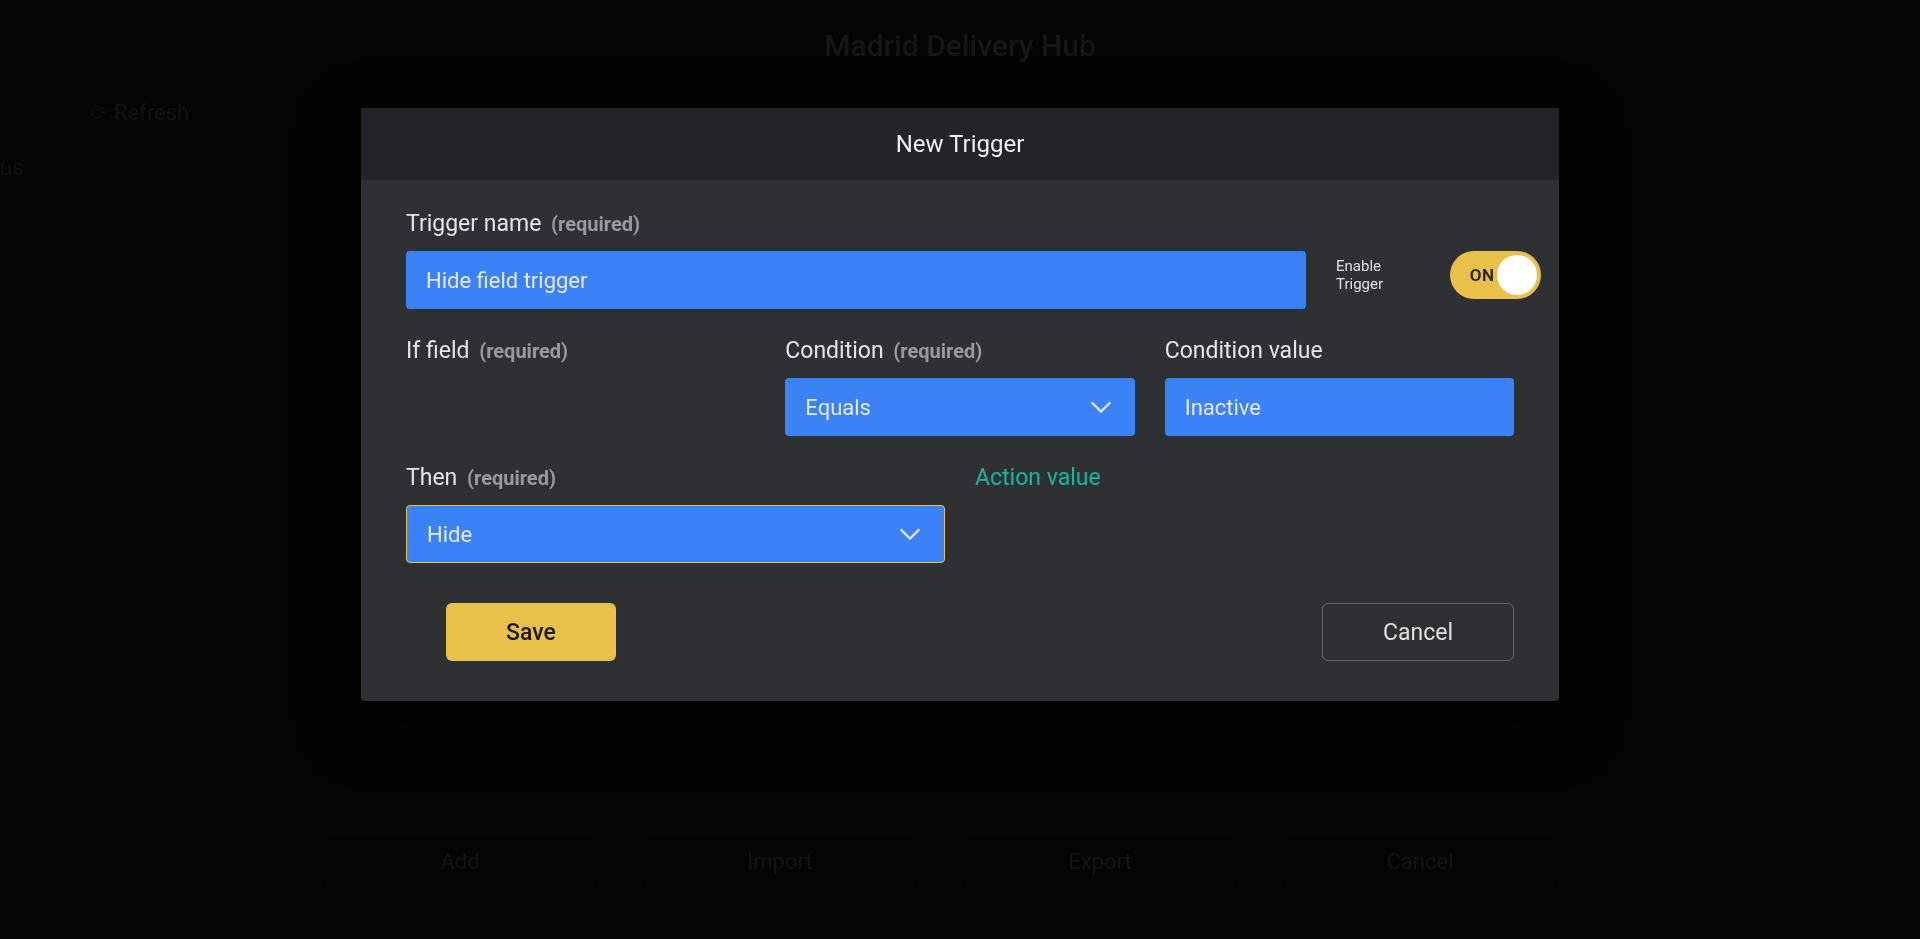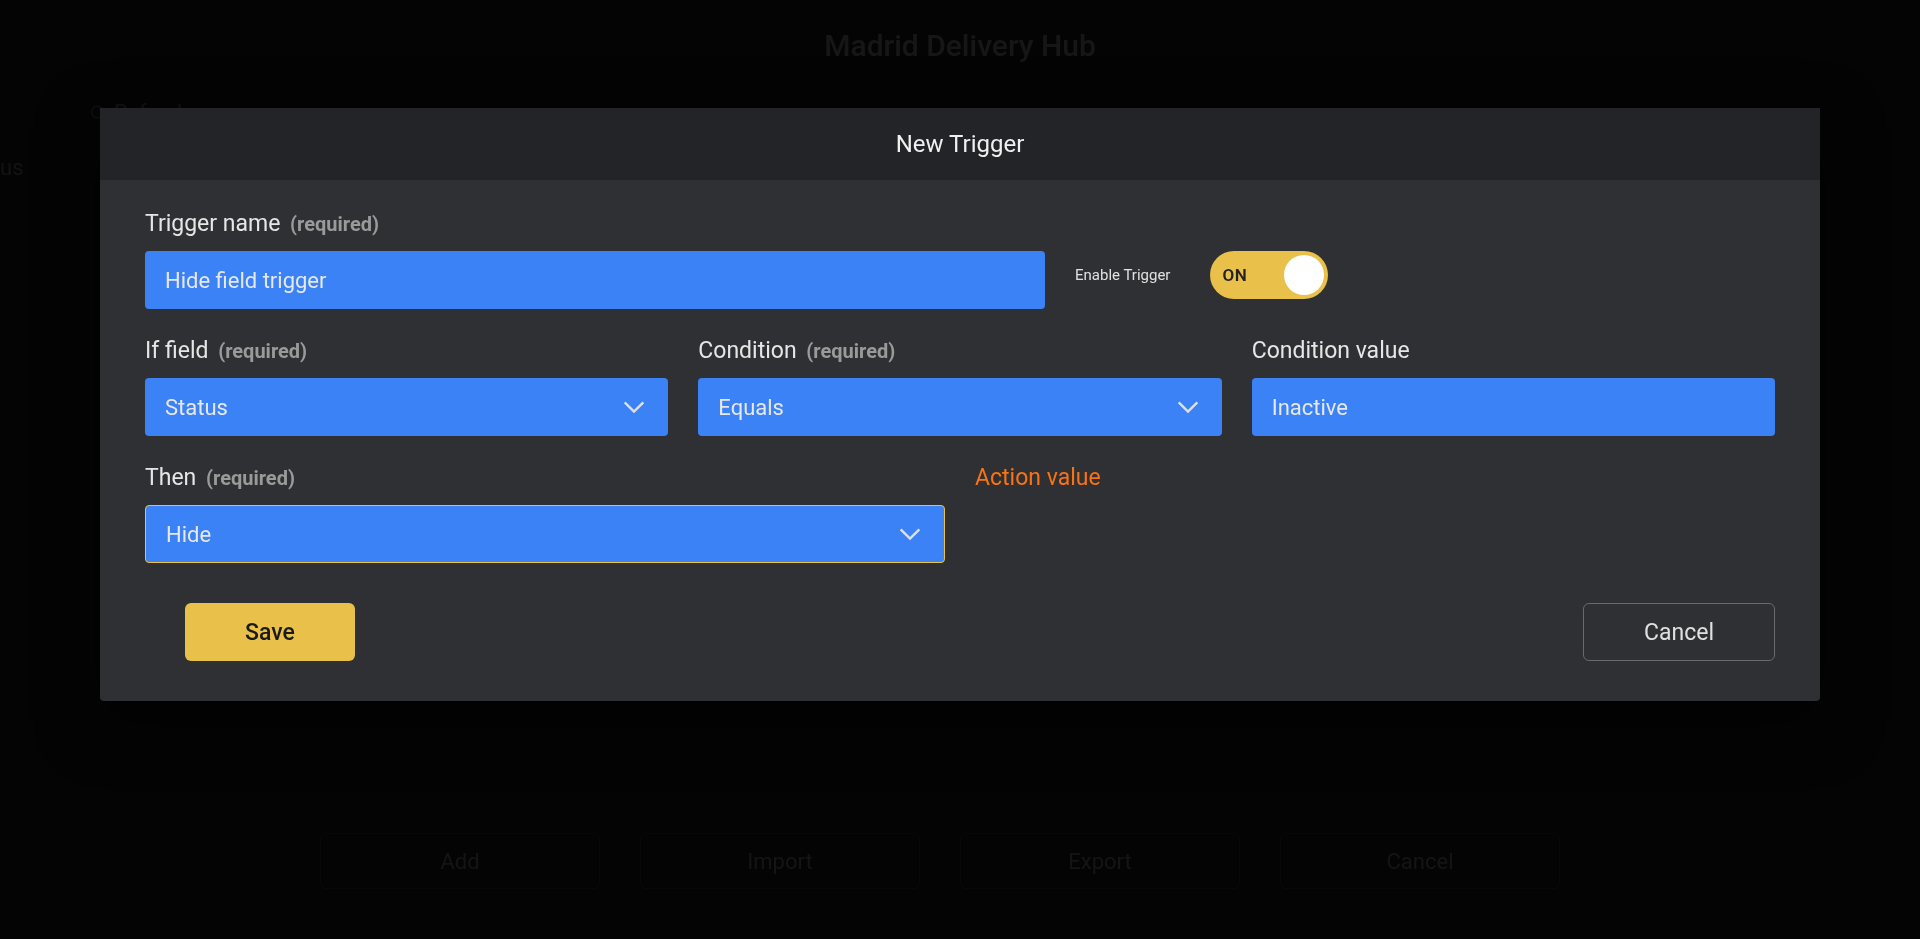--- a/index.html
+++ b/index.html
@@ -75,21 +75,21 @@
     position: absolute;
     inset: 0;
     background: rgba(0,0,0,0.6);
     display: flex;
     align-items: flex-start;
     justify-content: center;
   }
 
   .modal {
     margin-top: 108px;
-    width: 1720px;
+    width: 1198px;
     background: #2e3033;
     border-radius: 4px;
     box-shadow: 0 20px 60px rgba(0,0,0,0.6);
     display: flex;
     flex-direction: column;
   }
 
   .modal-header {
     background: #232427;
     padding: 22px 0;
@@ -128,21 +128,21 @@
     justify-content: flex-start;
     gap: 40px;
     padding-bottom: 10px;
   }
 
   .label {
     font-size: 23px;
     color: #e6e6e6;
     margin-bottom: 14px;
   }
-  .label.disabled { color: #f97316; }
+  .label.disabled { color: #14b8a6; }
   .required {
     font-size: 20px;
     color: #9a9a9a;
     margin-left: 4px;
     font-weight: bold;
   }
 
   .input, .select {
     background: #3b82f6;
     border: none;
@@ -183,21 +183,21 @@
     height: 48px;
     background: #e8c04a;
     border-radius: 24px;
     position: relative;
     display: flex;
     align-items: center;
     cursor: pointer;
   }
   .toggle-label {
     position: absolute;
-    left: 12px;
+    left: 20px;
     font-size: 17px;
     font-weight: 600;
     color: #222;
     letter-spacing: 0.5px;
   }
   .toggle-knob {
     position: absolute;
     right: 4px;
     width: 40px;
     height: 40px;
@@ -276,28 +276,20 @@
           </div>
         </div>
       </div>
 
       <div class="row">
         <div class="field-group">
           <div class="label">
             <span>If field</span>
             <span class="required">(required)</span>
           </div>
-          <div class="select">
-            <span>Status</span>
-            <span class="chevron">
-              <svg viewBox="0 0 24 24" fill="none" stroke="#e0e0e0" stroke-width="2">
-                  <polyline points="4 8 12 16 20 8"></polyline>
-                </svg>
-            </span>
-          </div>
         </div>
         <div class="field-group">
           <div class="label">
             <span>Condition</span>
             <span class="required">(required)</span>
           </div>
           <div class="select">
             <span>Equals</span>
             <span class="chevron">
               <svg viewBox="0 0 24 24" fill="none" stroke="#e0e0e0" stroke-width="2">

